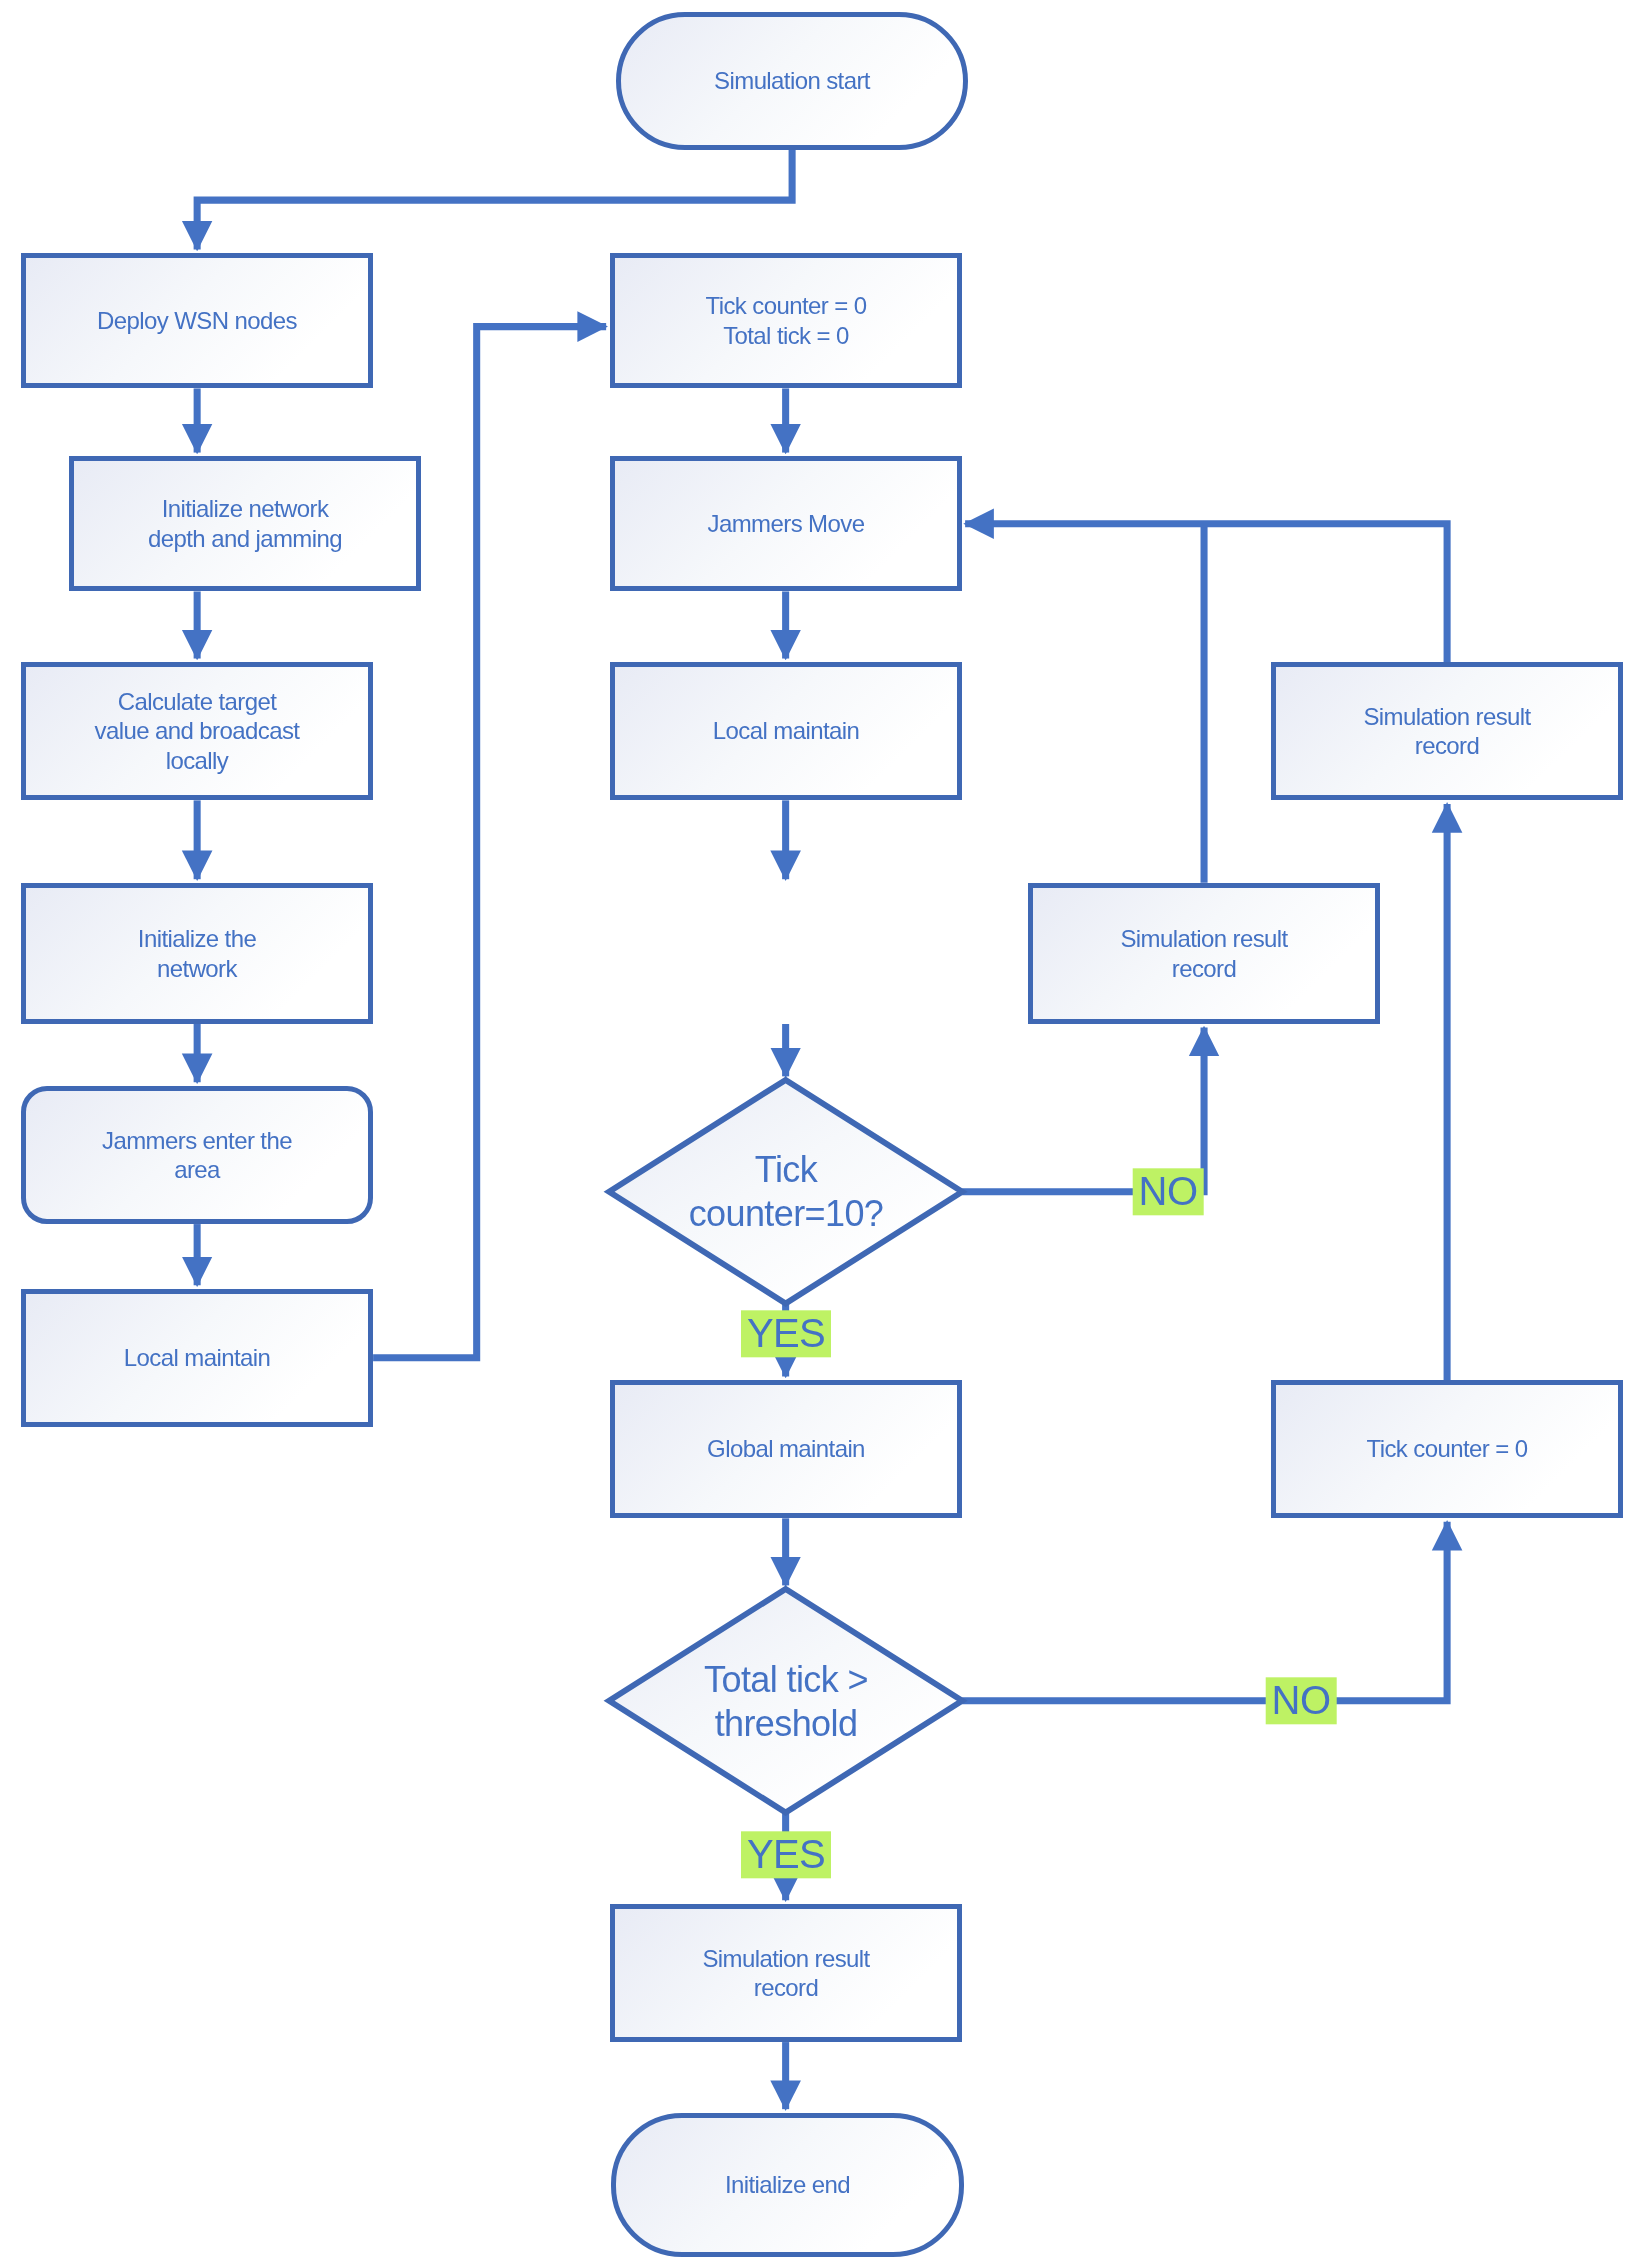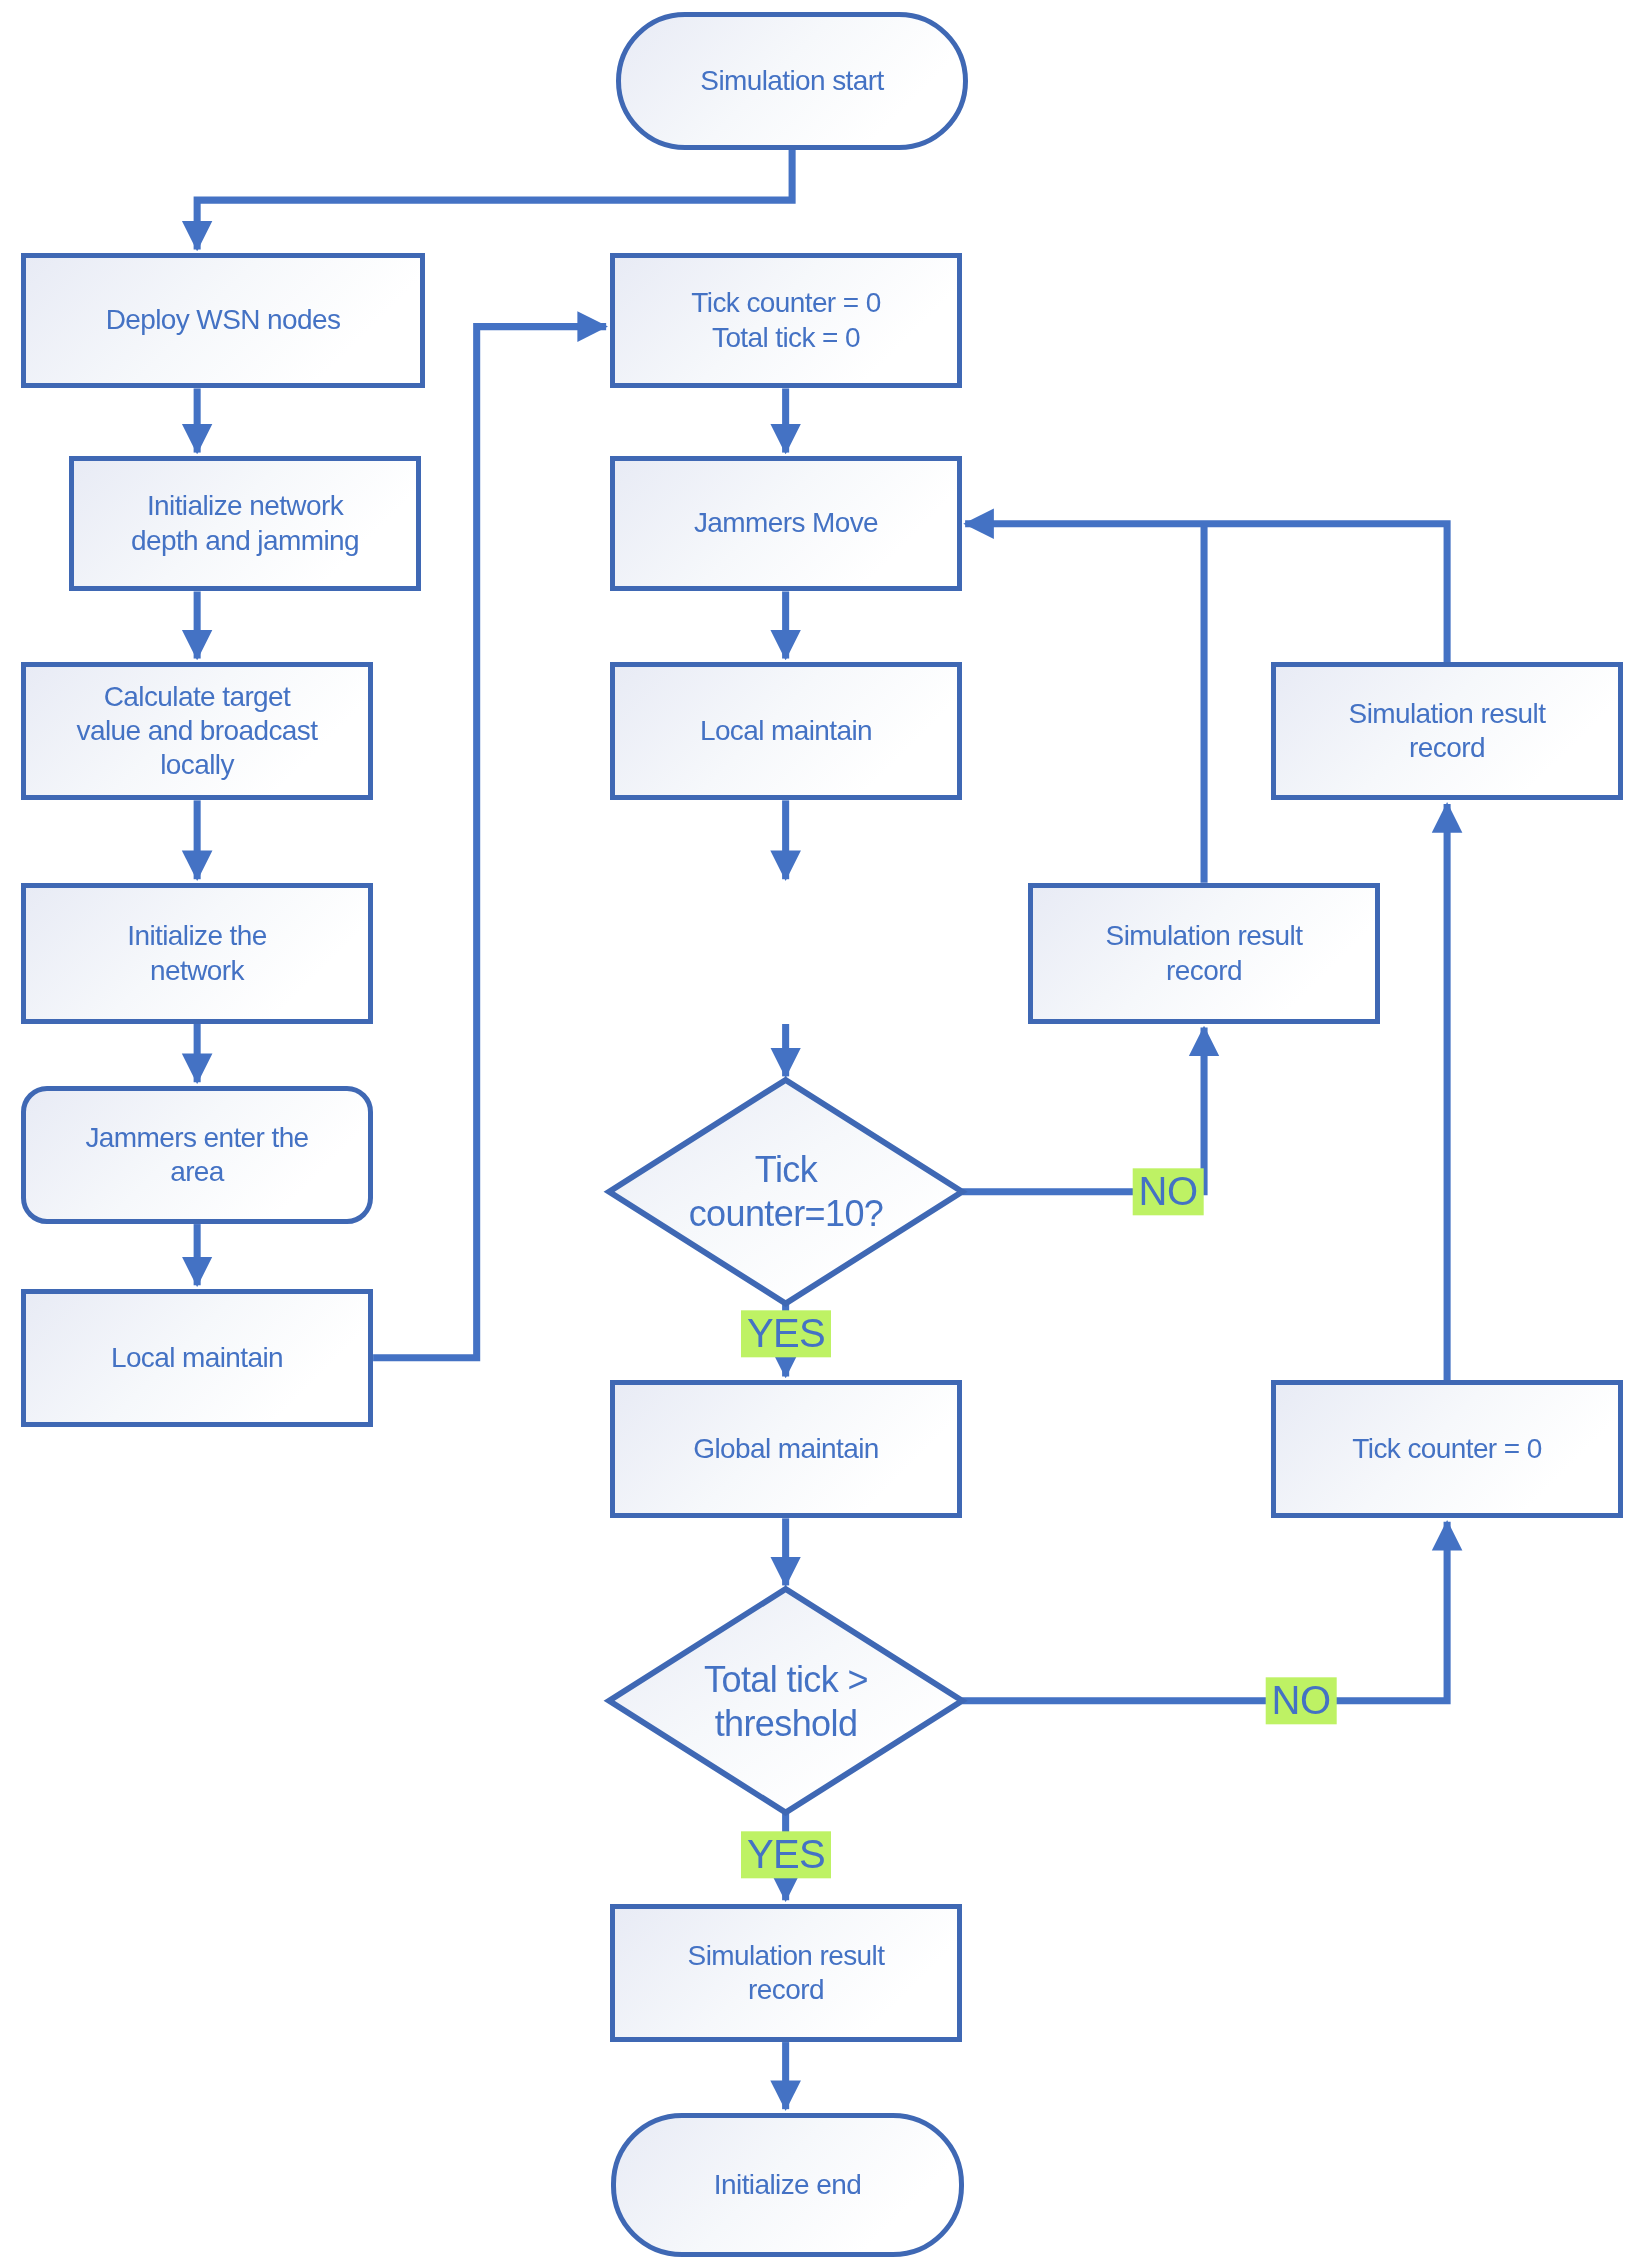--- a/index.html
+++ b/index.html
@@ -7,21 +7,21 @@
   #canvas{position:relative;width:1636px;height:2261px;background:#ffffff;overflow:hidden;}
   #wires{position:absolute;left:0;top:0;z-index:1;}
   .node{
     position:absolute;z-index:2;
     box-sizing:border-box;
     border:5.9px solid var(--shape-border);
     background:linear-gradient(135deg,var(--fill-tint) 0%,#f6f8fb 45%,#ffffff 80%);
     display:flex;align-items:center;justify-content:center;
     text-align:center;
     color:var(--text-color);
-    font-size:28px;line-height:1.22;letter-spacing:-0.6px;
+    font-size:24px;line-height:1.22;letter-spacing:-0.6px;
   }
   .terminator{border-radius:71px;}
   .node-label{white-space:pre-line;}
   .diamond-label{
     position:absolute;z-index:3;display:flex;align-items:center;justify-content:center;
     text-align:center;color:var(--text-color);
     font-size:36px;line-height:1.22;letter-spacing:-0.6px;white-space:pre-line;
   }
   .edge-label{
     position:absolute;z-index:4;
@@ -76,21 +76,21 @@
     </g>
   </svg>
 
   <div class="node terminator" style="left:616px;top:11.8px;width:352px;height:138px;">
     <span class="node-label">Simulation start</span>
   </div>
   <div class="node terminator" style="left:611px;top:2113px;width:353px;height:144px;">
     <span class="node-label">Initialize end</span>
   </div>
 
-  <div class="node" style="left:21px;top:253px;width:404px;height:135px;">
+  <div class="node" style="left:21px;top:253px;width:352px;height:135px;">
     <span class="node-label">Deploy WSN nodes</span>
   </div>
   <div class="node" style="left:21px;top:456px;width:352px;height:135px;margin-left:48px;">
     <span class="node-label">Initialize network
 depth and jamming</span>
   </div>
   <div class="node" style="left:21px;top:662px;width:352px;height:138px;">
     <span class="node-label">Calculate target
 value and broadcast
 locally</span>

